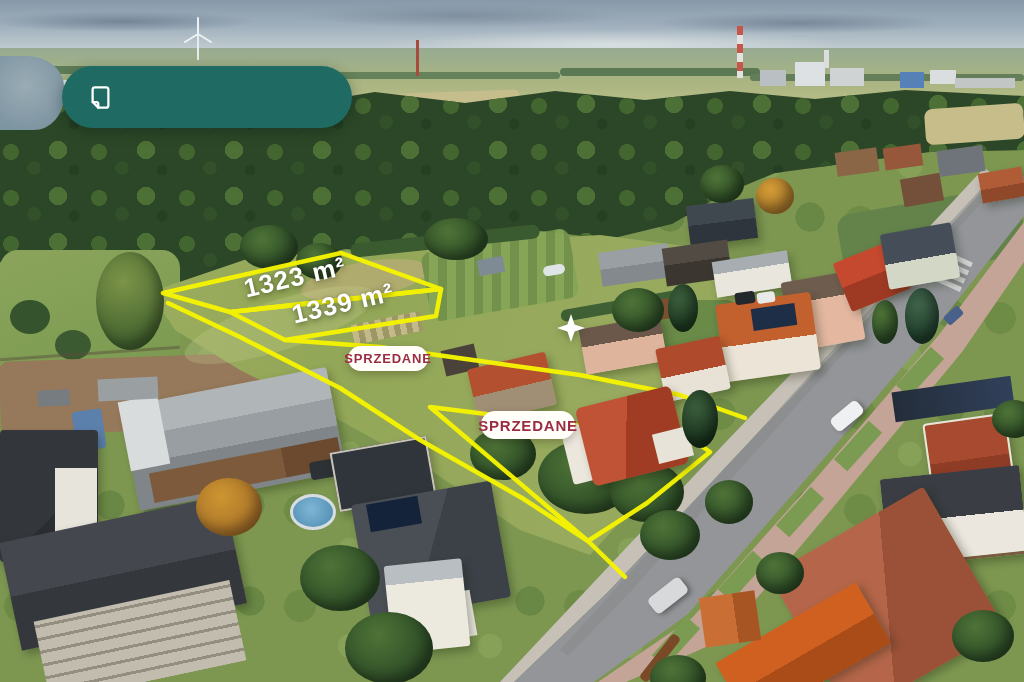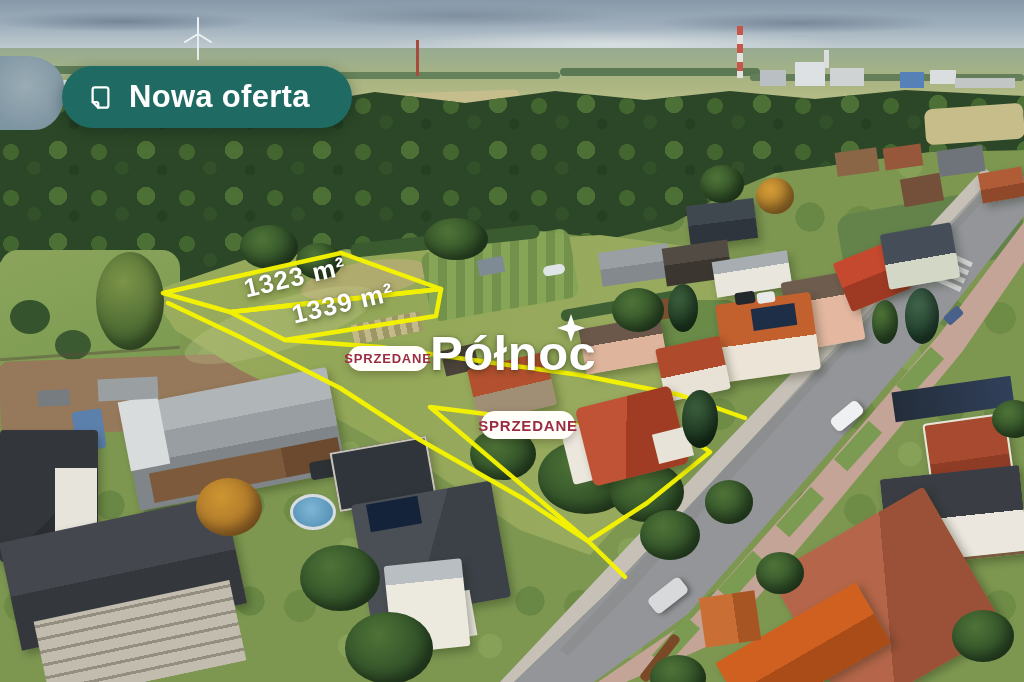--- a/index.html
+++ b/index.html
@@ -213,31 +213,29 @@
   </svg>
 
   <div class="a" style="left:566px;top:420px;width:64px;height:58px;background:#ece7dd;transform:rotate(-14deg);border-radius:3px;"></div>
   <div class="a sh" style="left:583px;top:396px;width:98px;height:80px;transform:rotate(-14deg);background:linear-gradient(105deg,#c05336 45%,#a03c24 45%);border-radius:6px;"></div>
   <div class="a" style="left:655px;top:430px;width:36px;height:30px;background:#e8e3d8;transform:rotate(-14deg);"></div>
   <div class="t" style="left:682px;top:390px;width:36px;height:58px;background:radial-gradient(circle at 40% 30%,#3b5d3c,#16301a 78%);"></div>
 
   <div class="a label" style="left:243px;top:262px;font-size:26px;letter-spacing:1px;transform:rotate(-13deg);">1323 m²</div>
   <div class="a label" style="left:291px;top:288px;font-size:26px;letter-spacing:1px;transform:rotate(-13deg);">1339 m²</div>
 
-  <div class="a label" style="left:430px;top:325px;font-size:49px;letter-spacing:.5px;">Północ</div>
   <svg class="a" style="left:556px;top:313px;filter:drop-shadow(0 2px 4px rgba(30,40,10,.4));" width="30" height="30" viewBox="0 0 30 30">
     <path fill="#ffffff" d="M15 1 L18.6 11.4 L29 15 L18.6 18.6 L15 29 L11.4 18.6 L1 15 L11.4 11.4 Z"></path>
   </svg>
 
   <div class="a badge-new">
     <svg width="27" height="27" viewBox="0 0 24 24" style="flex:0 0 auto;">
       <g fill="none" stroke="#ffffff" stroke-width="2" stroke-linejoin="round" stroke-linecap="round">
         <path d="M8.5 3 H17 a2 2 0 0 1 2 2 v14 a2 2 0 0 1 -2 2 H10 L5 16 V5 a2 2 0 0 1 2 -2 Z"></path>
         <path d="M5 16 h3.5 a1.5 1.5 0 0 1 1.5 1.5 V21"></path>
       </g>
     </svg>
-    <span>Nowa oferta</span>
   </div>
 
   <div class="a pill" style="left:348px;top:346px;width:80px;height:25px;font-size:13px;">SPRZEDANE</div>
   <div class="a pill" style="left:481px;top:411px;width:94px;height:28px;font-size:15px;">SPRZEDANE</div>
 
 </div>
 
 </body></html>

